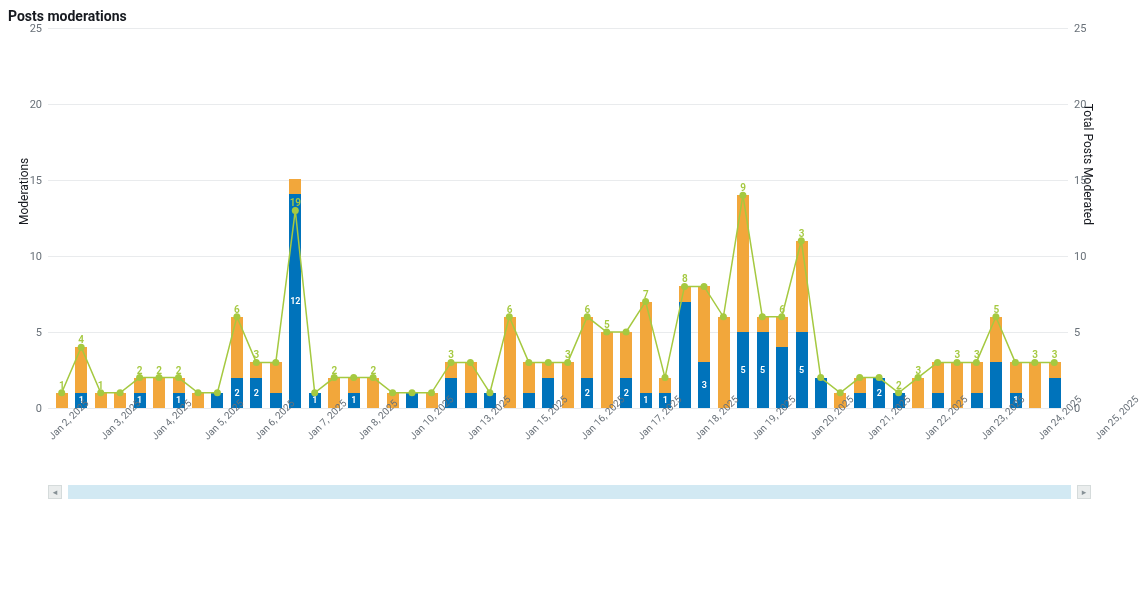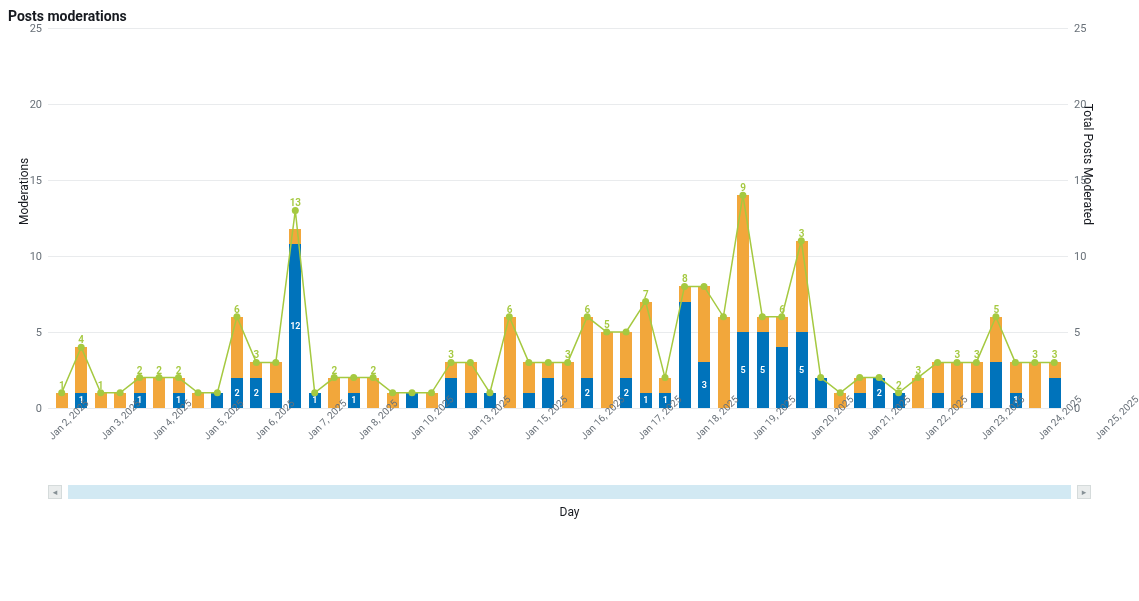--- a/index.html
+++ b/index.html
@@ -142,26 +142,26 @@
             <div class="top-label" style="bottom: 47.6px;">3</div>
           </div>
           <div class="bar-slot">
             <div class="stack">
               <div class="seg-approved" style="height: 15.2px;"></div>
               <div class="seg-rejected" style="height: 30.4px;"></div>
             </div>
           </div>
           <div class="bar-slot">
             <div class="stack">
-              <div class="seg-approved" style="height: 164px;">
+              <div class="seg-approved" style="height: 214px;">
                 <span class="bar-num">12</span>
               </div>
               <div class="seg-rejected" style="height: 15.2px;"></div>
             </div>
-            <div class="top-label" style="bottom: 199.6px;">13</div>
+            <div class="top-label" style="bottom: 199.6px;">19</div>
           </div>
           <div class="bar-slot">
             <div class="stack">
               <div class="seg-approved" style="height: 15.2px;">
                 <span class="bar-num">1</span>
               </div>
             </div>
           </div>
           <div class="bar-slot">
             <div class="stack">
@@ -505,16 +505,15 @@
         <div class="xl"><span>Jan 22, 2025</span></div>
         <div class="xl"><span>Jan 23, 2025</span></div>
         <div class="xl"><span>Jan 24, 2025</span></div>
         <div class="xl"><span>Jan 25, 2025</span></div>
       </div>
     <div class="x-title-row">
       <span class="scroll-btn">◂</span>
       <span class="scroll-track"></span>
       <span class="scroll-btn">▸</span>
     </div>
-    <div class="x-title">Day</div>
   </div>
 
 </div>
 
 </body></html>

